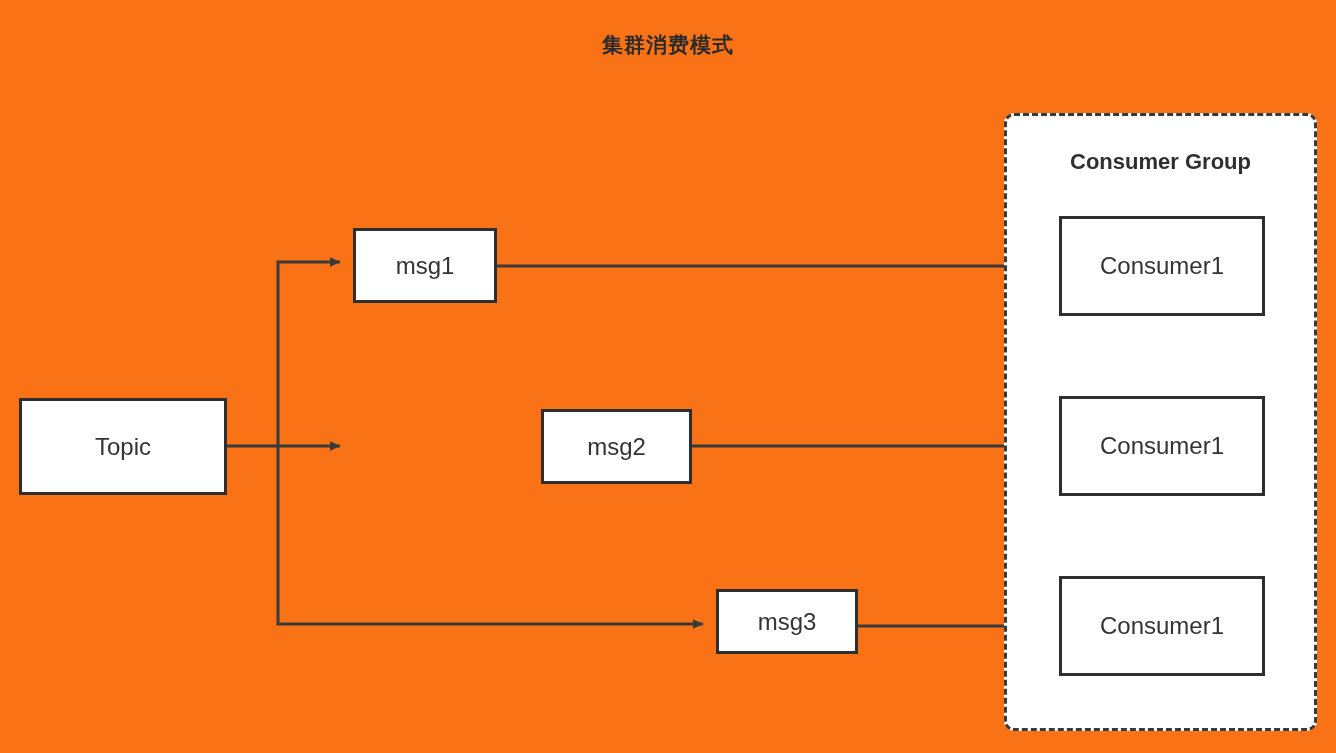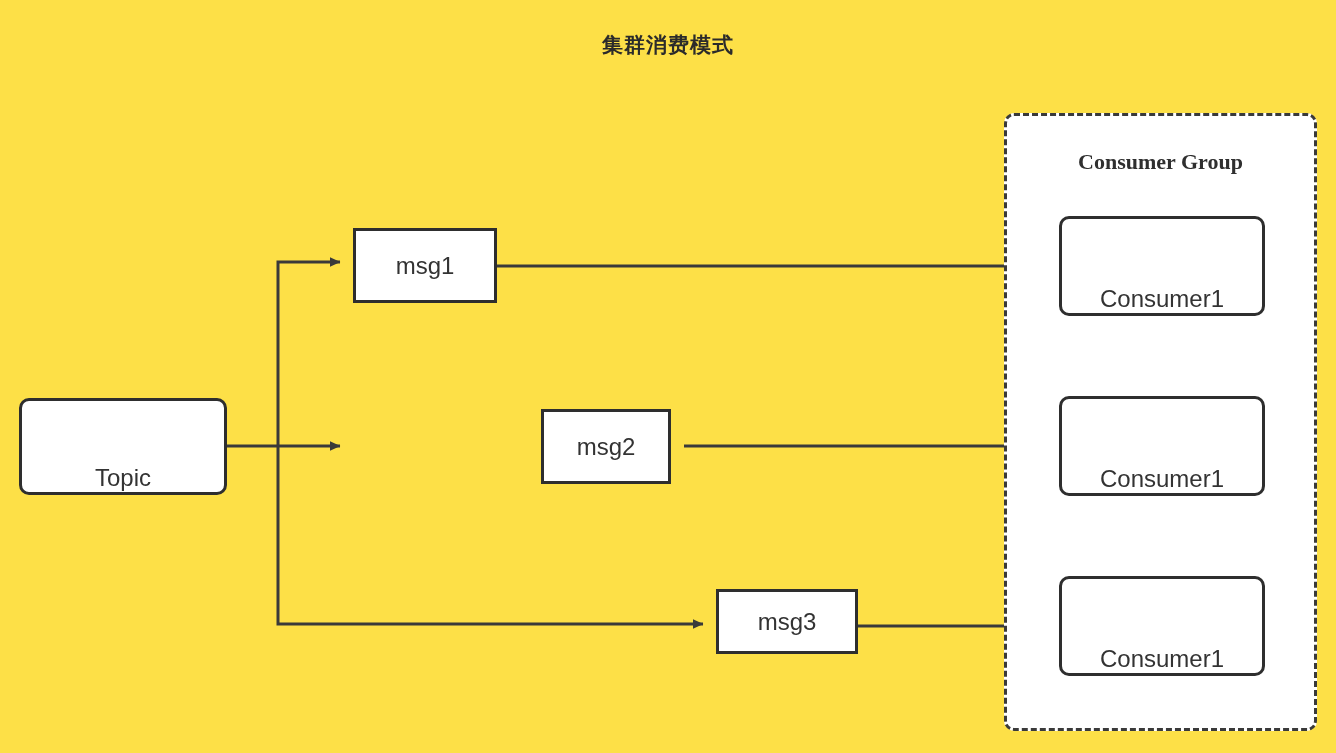--- a/index.html
+++ b/index.html
@@ -10,21 +10,21 @@
   body {
     width: 1336px;
     height: 753px;
     overflow: hidden;
     font-family: "Liberation Sans", "DejaVu Sans", sans-serif;
   }
   #canvas {
     position: relative;
     width: 1336px;
     height: 753px;
-    background: #fde047;
+    background: #f97316;
   }
   #wires {
     position: absolute;
     left: 0;
     top: 0;
     width: 1336px;
     height: 753px;
     pointer-events: none;
   }
   .diagram-title {
@@ -45,43 +45,41 @@
     border: 3px solid #2e2e2e;
     box-sizing: border-box;
     display: flex;
     align-items: center;
     justify-content: center;
     color: #333333;
     font-size: 24px;
     font-weight: normal;
   }
   .node-rounded {
-    border-radius: 10px;
-    align-items: flex-end;
+    border-radius: 0;
   }
   .node-square {
     border-radius: 0;
     border-width: 3px;
   }
   .group-box {
     position: absolute;
     background: #ffffff;
     border: 3px dashed #3a3a3a;
     border-radius: 10px;
     box-sizing: border-box;
   }
   .group-title {
     position: absolute;
     width: 100%;
     text-align: center;
     top: 33px;
     font-size: 22px;
     font-weight: bold;
     color: #2f2f2f;
-    font-family: Liberation Serif, serif;
   }
   .node-label {
     pointer-events: none;
     white-space: nowrap;
   }
 </style>
 </head>
 <body>
 
 <div id="canvas">
@@ -111,21 +109,21 @@
   </div>
 
   <div class="node node-rounded" style="left:19px; top:398px; width:208px; height:97px;">
     <span class="node-label">Topic</span>
   </div>
 
   <div class="node node-square" style="left:353px; top:228px; width:144px; height:75px;">
     <span class="node-label">msg1</span>
   </div>
 
-  <div class="node node-square" style="left:541px; top:409px; width:130px; height:75px;">
+  <div class="node node-square" style="left:541px; top:409px; width:151px; height:75px;">
     <span class="node-label">msg2</span>
   </div>
 
   <div class="node node-square" style="left:716px; top:589px; width:142px; height:65px;">
     <span class="node-label">msg3</span>
   </div>
 
   <div class="node node-rounded" style="left:1059px; top:216px; width:206px; height:100px;">
     <span class="node-label">Consumer1</span>
   </div>

